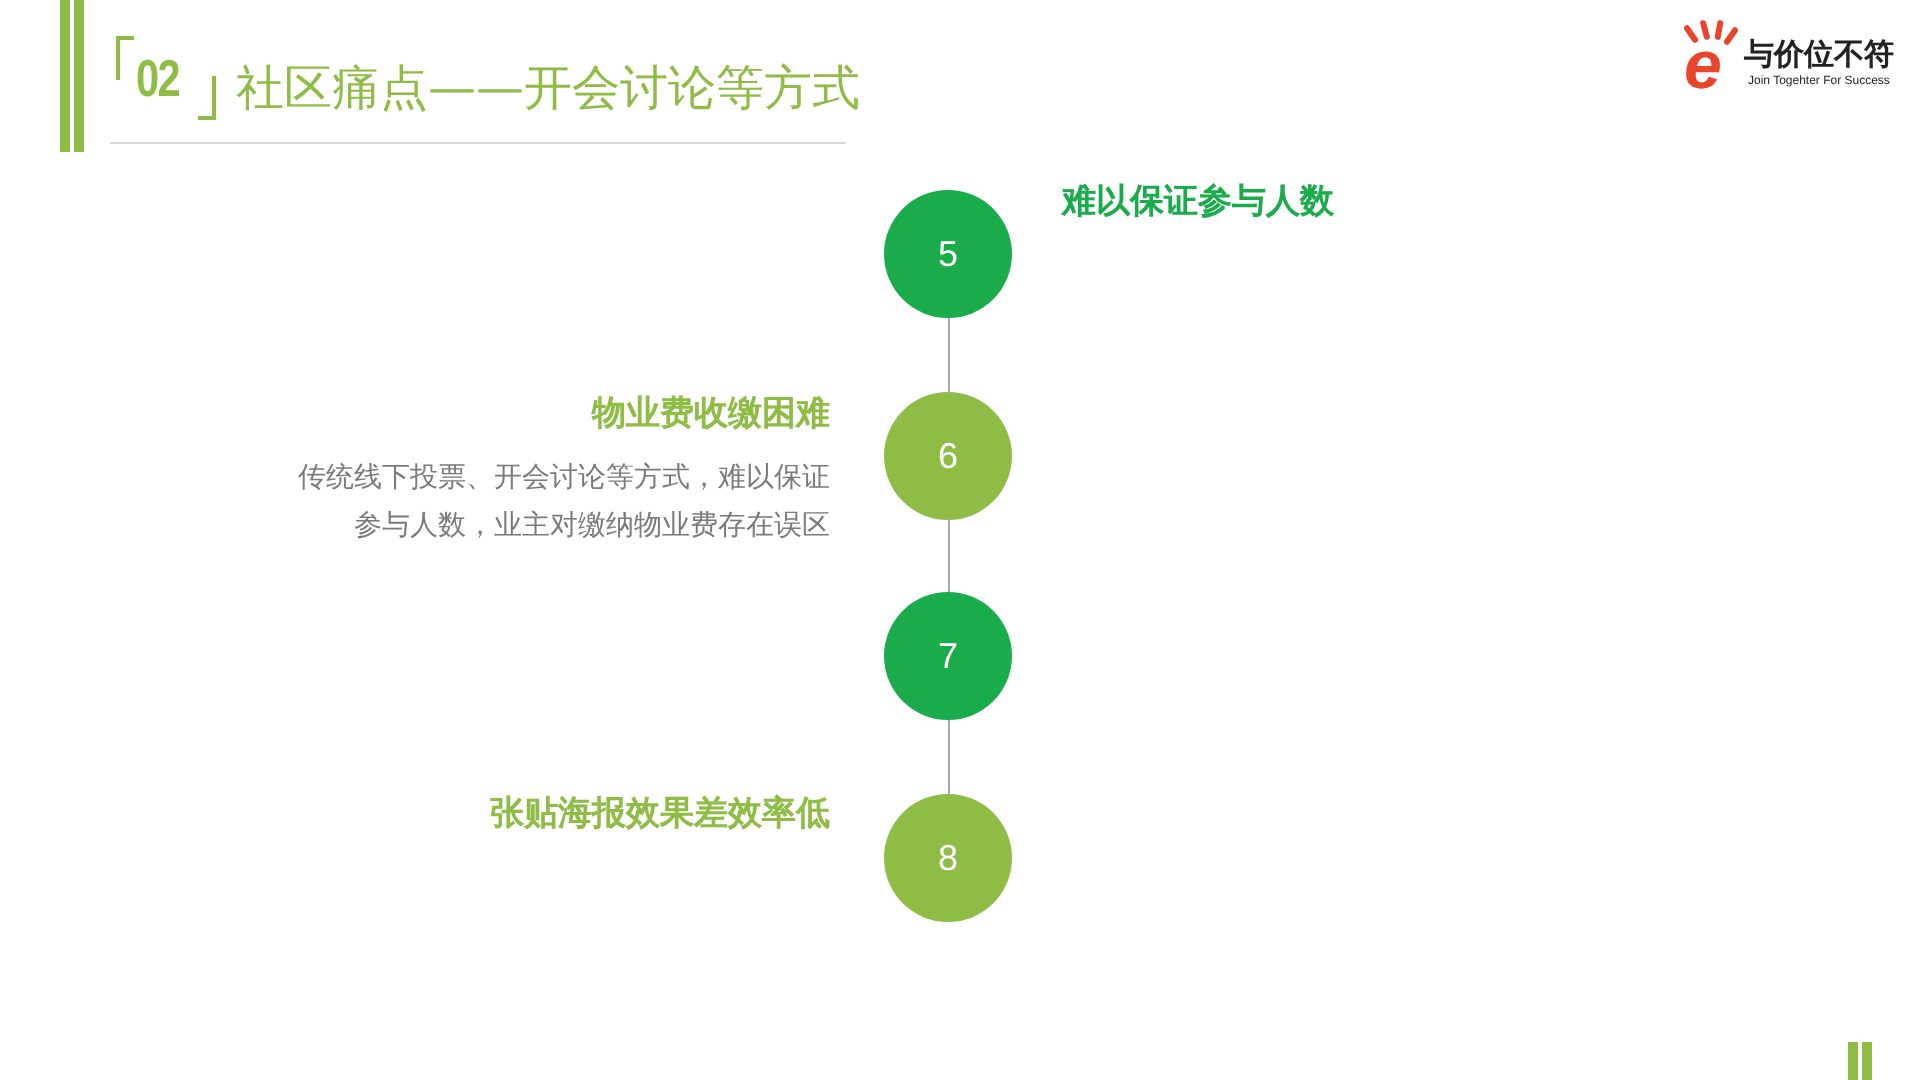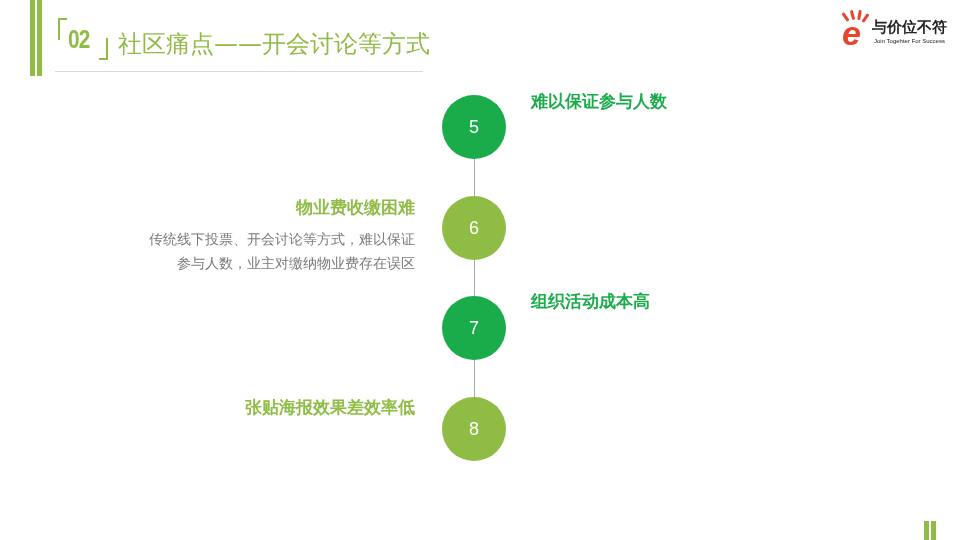--- a/index.html
+++ b/index.html
@@ -68,21 +68,20 @@
 <div class="item right" style="left:531px;top:89px;width:280px;">
   <h3 class="dark-h">难以保证参与人数</h3>
 </div>
 
 <div class="item left" style="left:137px;top:195px;width:278px;">
   <h3 class="light-h">物业费收缴困难</h3>
   <p>传统线下投票、开会讨论等方式，难以保证参与人数，业主对缴纳物业费存在误区</p>
 </div>
 
 <div class="item right" style="left:531px;top:289px;width:280px;">
-  <h3 class="dark-h">组织活动成本高</h3>
 </div>
 
 <div class="item left" style="left:137px;top:395px;width:278px;">
   <h3 class="light-h">张贴海报效果差效率低</h3>
 </div>
 
 <div class="vbar" style="left:924px;top:521px;width:5px;height:19px;"></div>
 <div class="vbar" style="left:931px;top:521px;width:5px;height:19px;"></div>
 
 </body></html>

